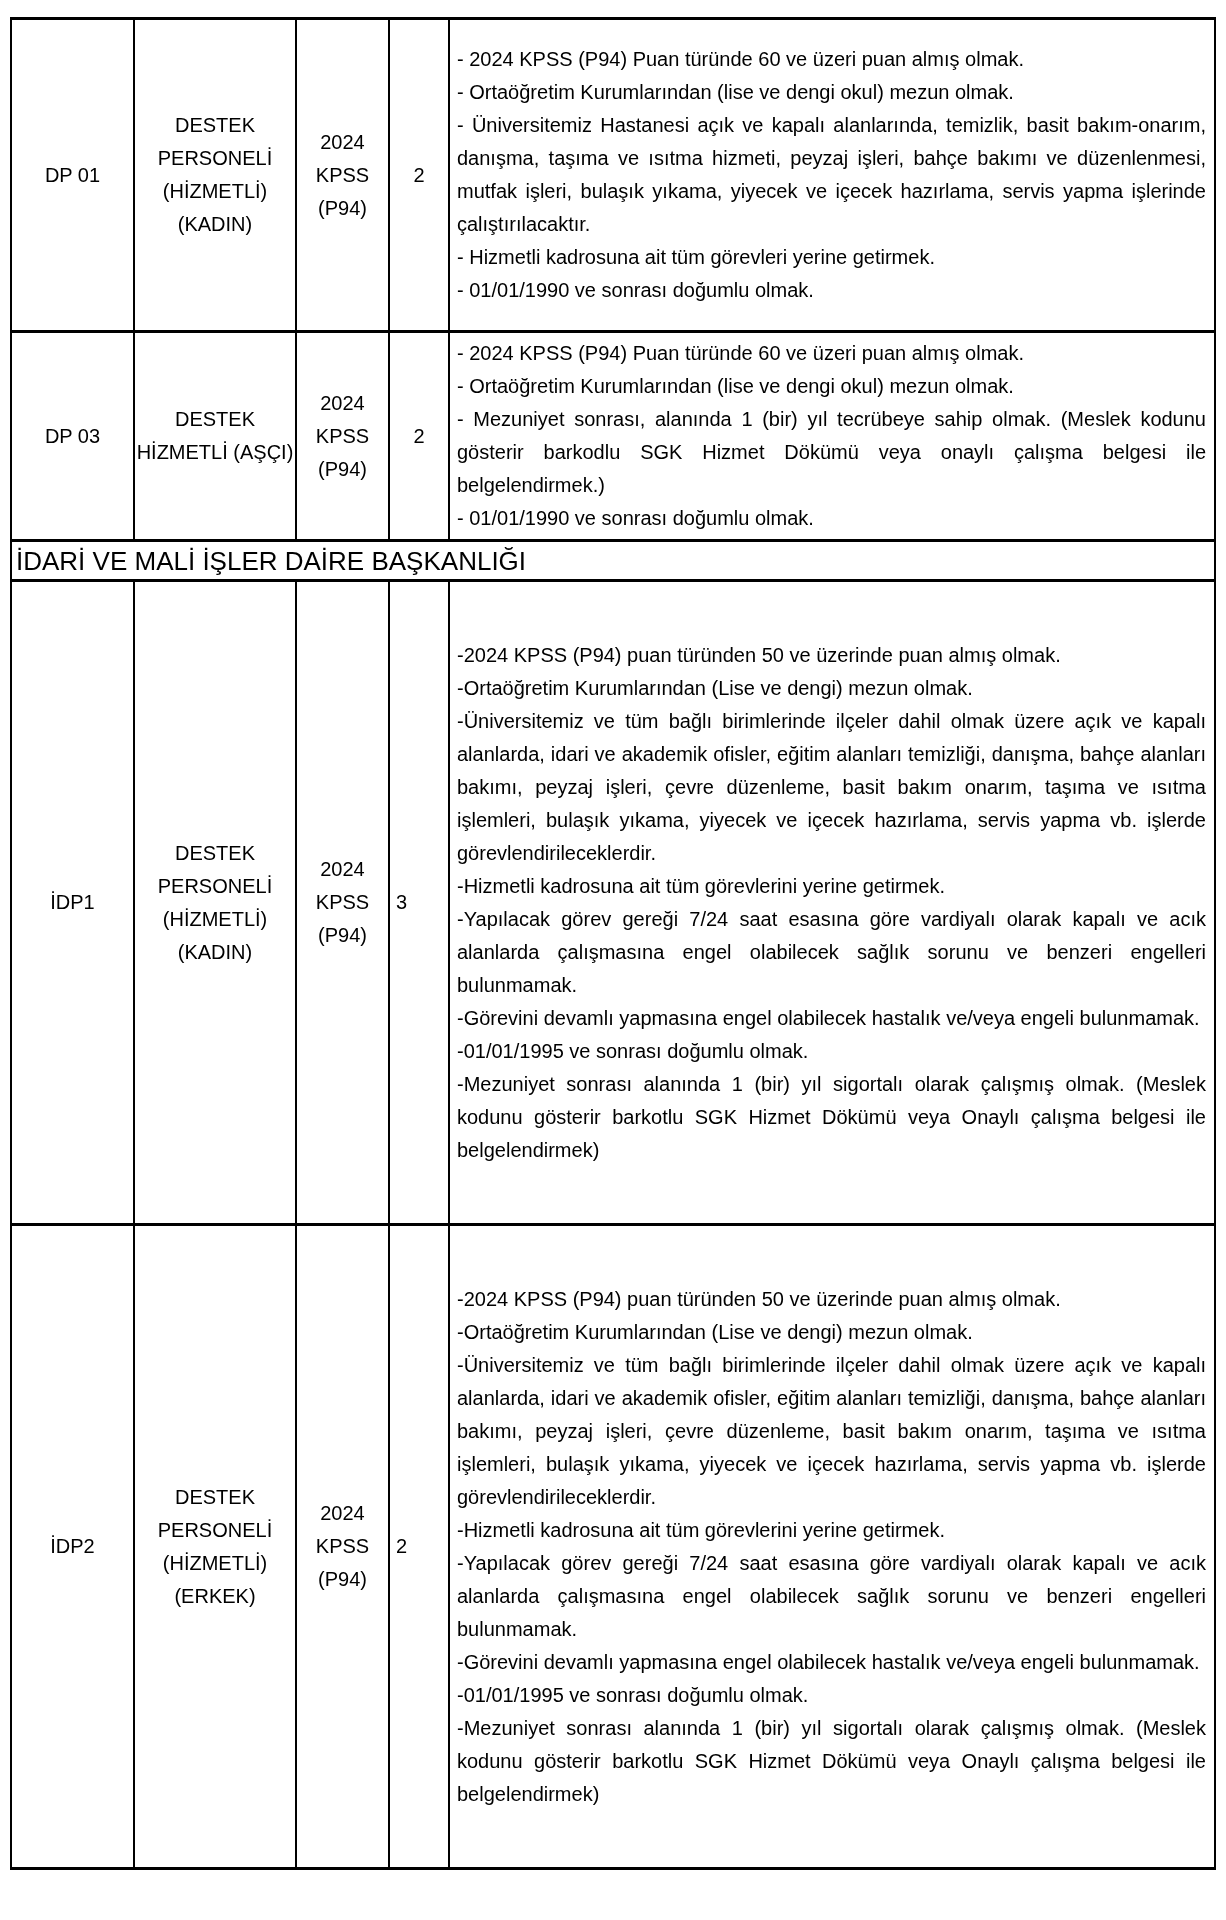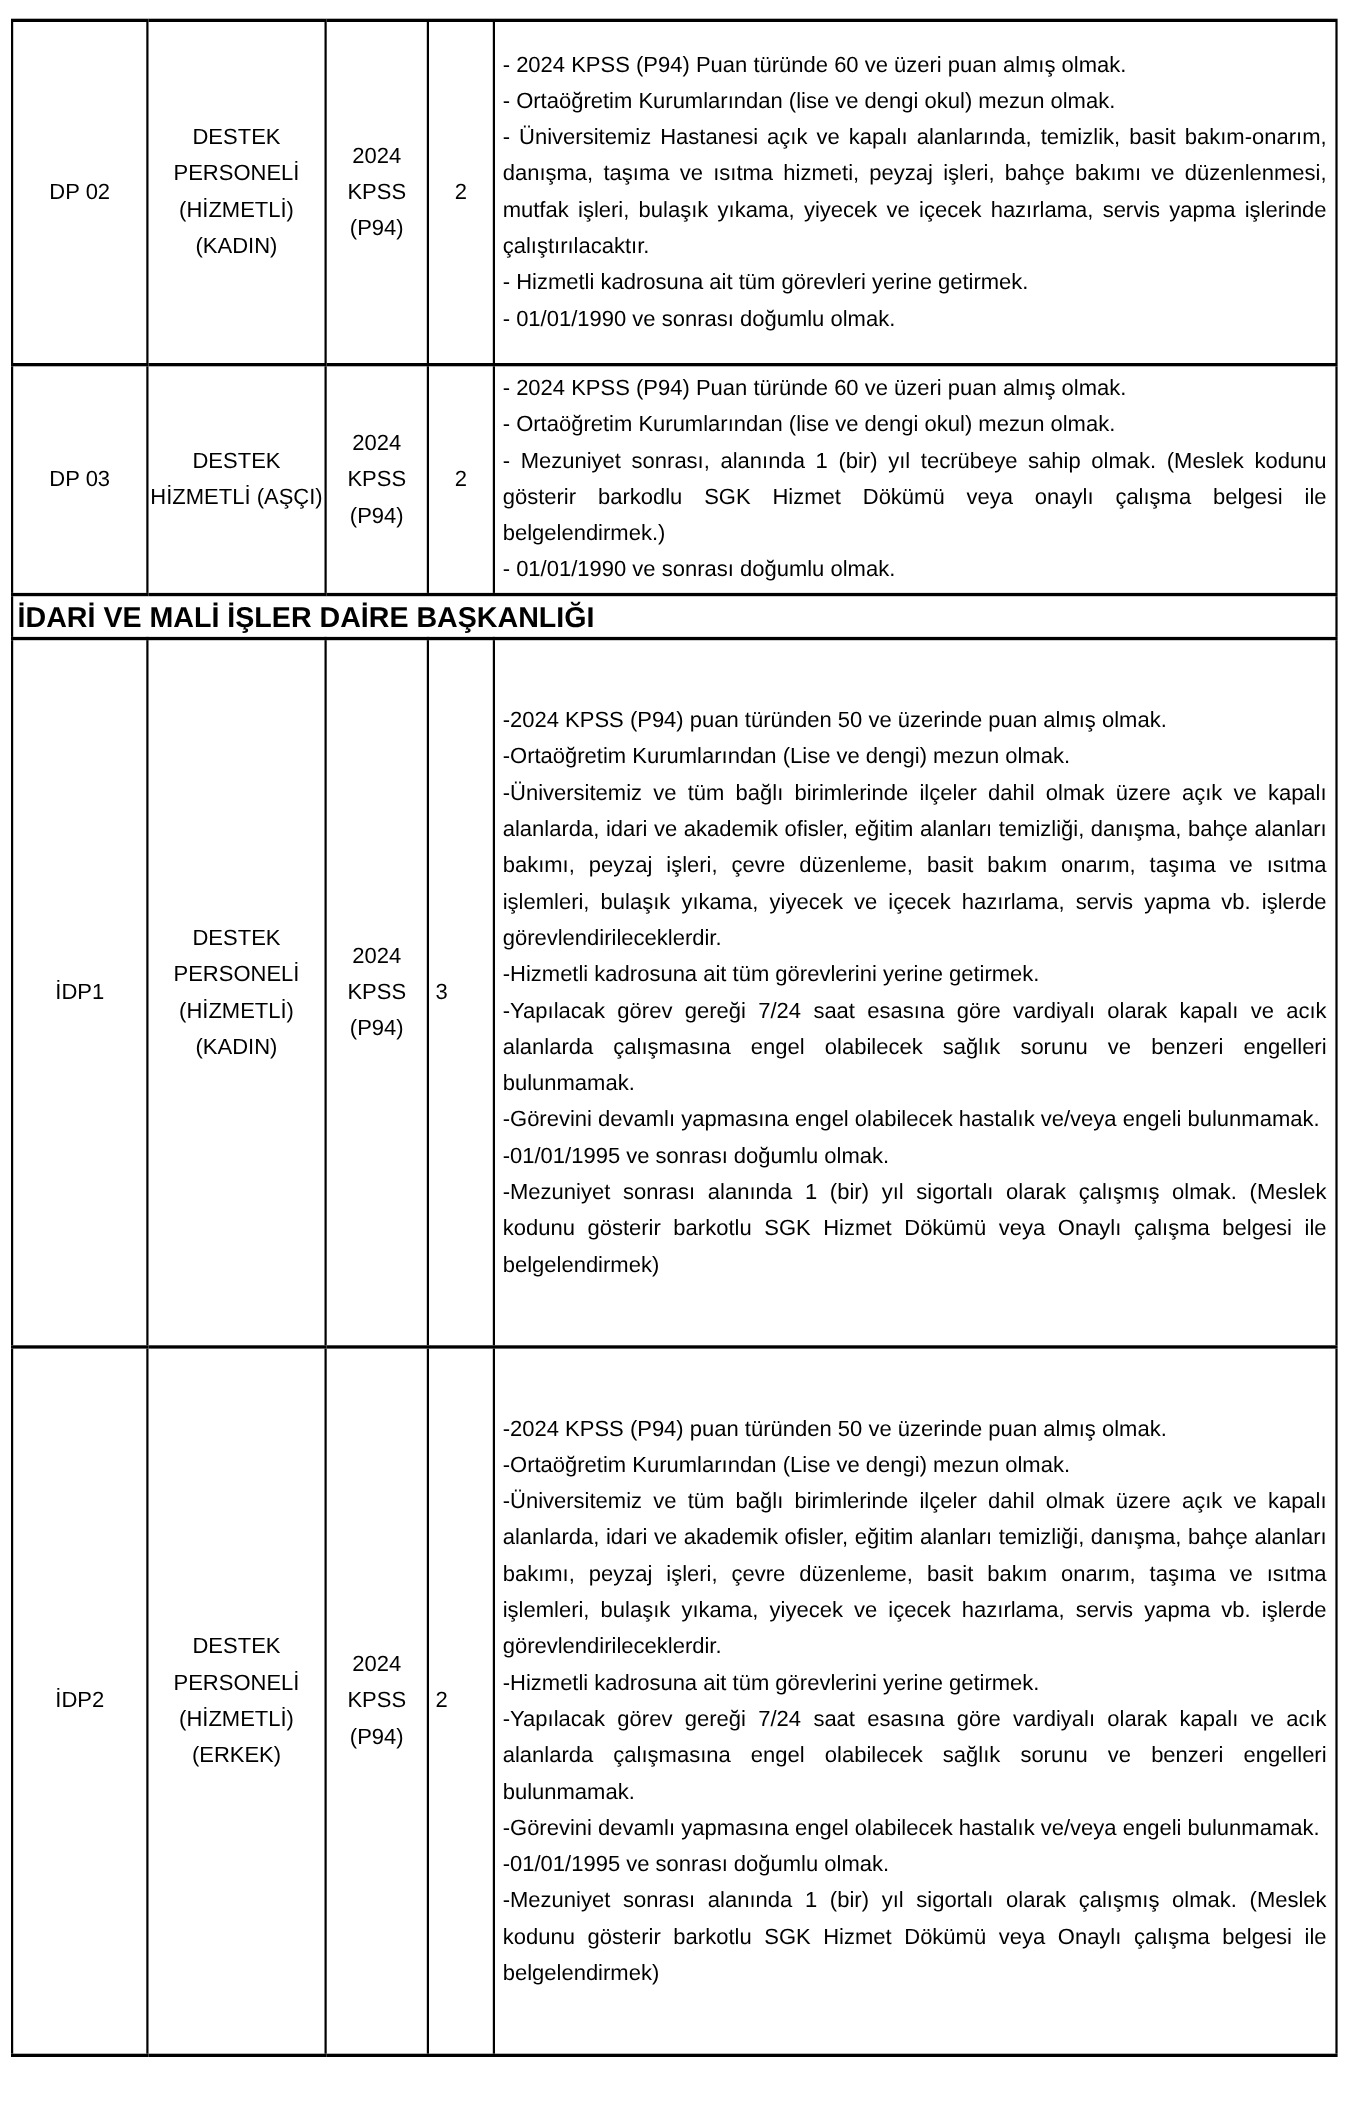--- a/index.html
+++ b/index.html
@@ -47,39 +47,38 @@
   tr.r-dp03 { height: 208px; }
   tr.r-total { height: 40px; }
   tr.r-section { height: 40px; }
   tr.r-idp1 { height: 644px; }
   tr.r-idp2 { height: 644px; }
   .section-cell {
     text-align: left;
     padding-left: 4px;
     font-size: 26px !important;
     line-height: 30px !important;
-    font-weight: bold;
   }
 </style>
 </head>
 <body>
 
 <div class="table-wrap">
   <table class="positions">
     <colgroup>
       <col style="width:123px">
       <col style="width:162px">
       <col style="width:93px">
       <col style="width:60px">
       <col>
     </colgroup>
 
     <tbody>
         <tr class="r-dp02">
-      <td class="c-center">DP 02</td>
+      <td class="c-center">DP 01</td>
       <td class="c-center">DESTEK PERSONELİ (HİZMETLİ) (KADIN)</td>
       <td class="c-center">2024 KPSS (P94)</td>
       <td class="c-center">2</td>
       <td class="req-cell">
             <div class="req">- 2024 KPSS (P94) Puan türünde 60 ve üzeri puan almış olmak.</div>
             <div class="req">- Ortaöğretim Kurumlarından (lise ve dengi okul) mezun olmak.</div>
             <div class="req">- Üniversitemiz Hastanesi açık ve kapalı alanlarında, temizlik, basit bakım-onarım, danışma, taşıma ve ısıtma hizmeti, peyzaj işleri, bahçe bakımı ve düzenlenmesi, mutfak işleri, bulaşık yıkama, yiyecek ve içecek hazırlama, servis yapma işlerinde çalıştırılacaktır.</div>
             <div class="req">- Hizmetli kadrosuna ait tüm görevleri yerine getirmek.</div>
             <div class="req">- 01/01/1990 ve sonrası doğumlu olmak.</div>
           </td>

